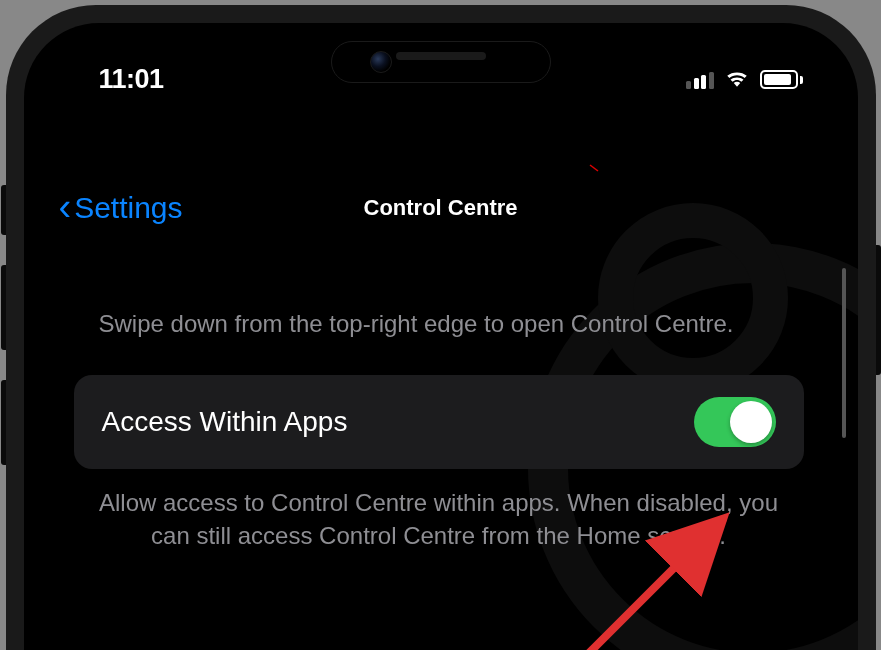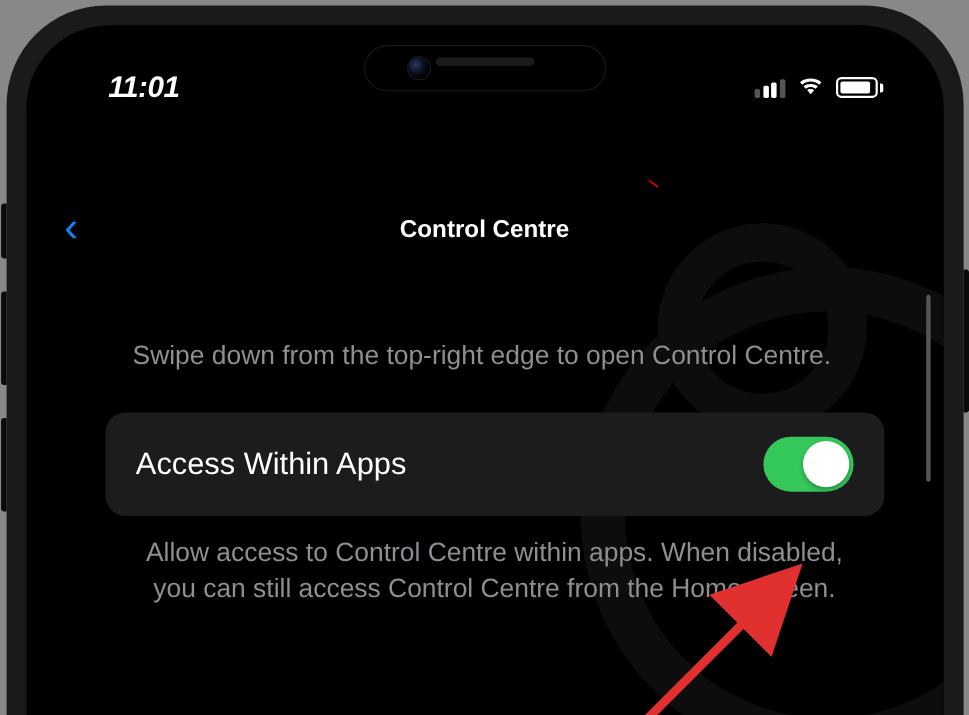--- a/index.html
+++ b/index.html
@@ -107,21 +107,20 @@
       position: absolute;
       top: 0;
       left: 0;
       right: 0;
       height: 85px;
       display: flex;
       align-items: center;
       justify-content: space-between;
       padding: 28px 55px 0 75px;
       z-index: 5;
-      font-style: italic;
     }
     
     .time {
       color: #fff;
       font-size: 27px;
       font-weight: 600;
       letter-spacing: -0.5px;
     }
     
     .status-icons {
@@ -221,21 +220,20 @@
       font-weight: 600;
       pointer-events: none;
     }
     
     .content {
       position: absolute;
       top: 220px;
       left: 0;
       right: 4px;
       padding: 0 50px;
-      margin-left: 22px;
     }
     
     .scroll-indicator {
       position: absolute;
       right: 8px;
       top: 25px;
       width: 4px;
       height: 170px;
       background: #555;
       border-radius: 2px;
@@ -382,20 +380,21 @@
 
     <div class="red-dot">
       <svg viewBox="0 0 10 8">
           <path d="M1 1 L9 7" stroke="#d00" stroke-width="1.5"></path>
         </svg>
     </div>
 
     <div class="nav-bar">
       <div class="back-btn">
         <span class="chevron-left">‹</span>
+        <span>Settings</span>
       </div>
       <div class="nav-title">Control Centre</div>
     </div>
 
     <div class="content">
       <div class="scroll-indicator"></div>
 
       <div class="description">Swipe down from the top-right edge to open Control Centre.</div>
 
       <div class="setting-row">

